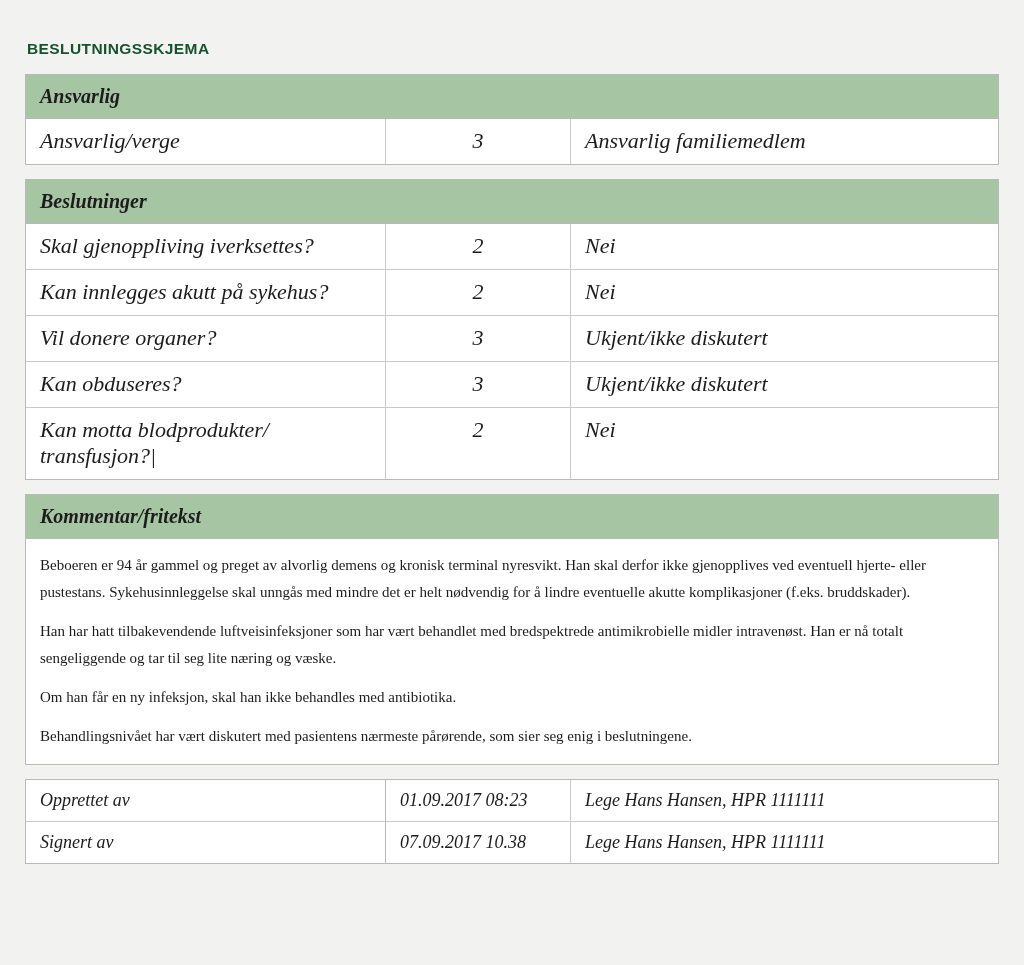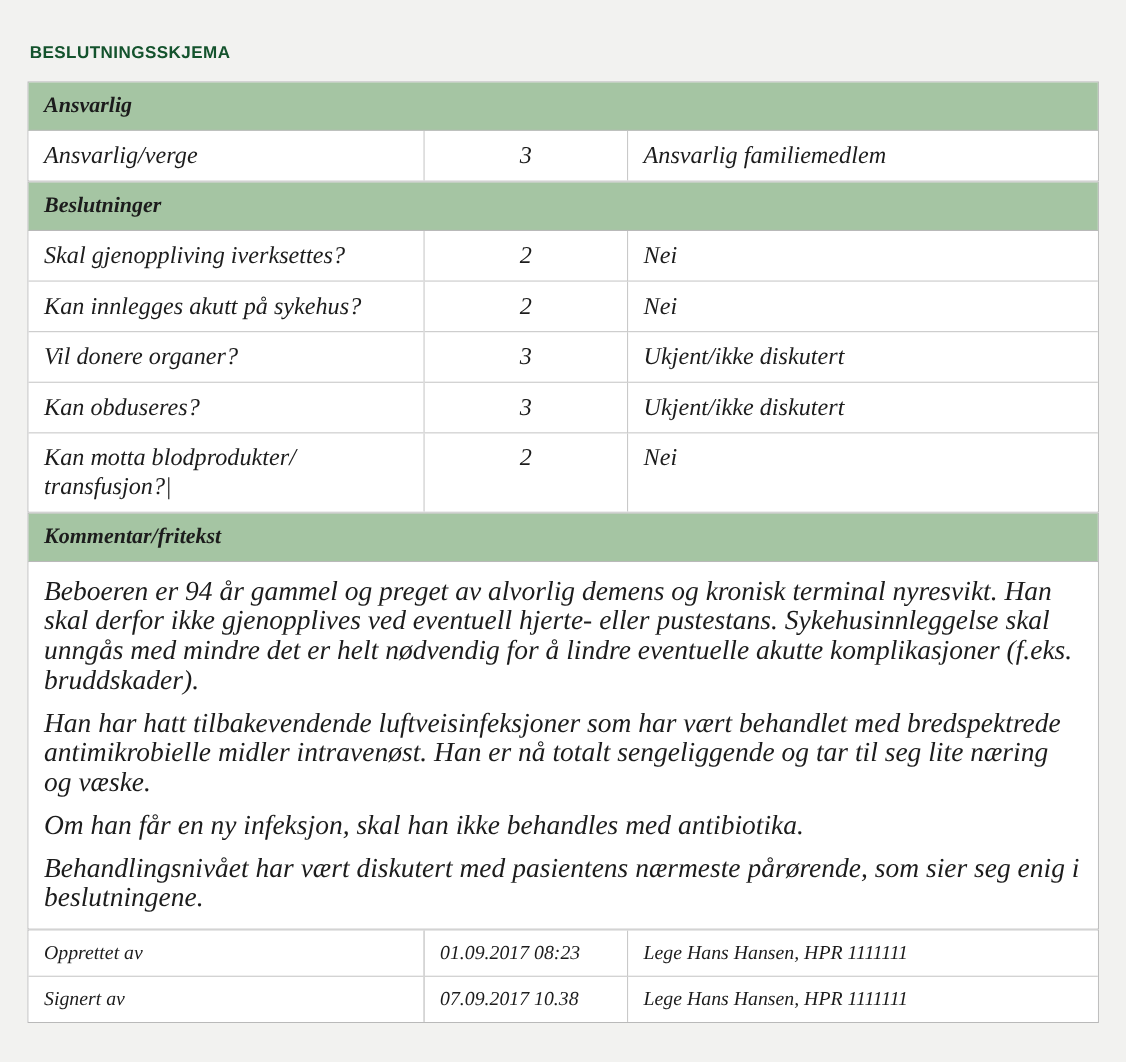--- a/index.html
+++ b/index.html
@@ -31,20 +31,21 @@
     color: #14532d;
     margin: 0 0 16px 2px;
     line-height: 18px;
   }
 
   .block {
     width: 974px;
     border: 1px solid #b9b9b9;
     box-sizing: border-box;
     background: #ffffff;
+    margin-bottom: 14px;
   }
 
   .sec-head {
     background: #a5c5a3;
     font-family: "Liberation Serif", serif;
     font-style: italic;
     font-weight: bold;
     font-size: 20px;
     line-height: 20px;
     color: #1c1c1c;
@@ -73,22 +74,21 @@
   td.col-label { width: 331px; border-right: 1px solid #c9c9c9; }
   td.col-code  { width: 156px; text-align: center; border-right: 1px solid #c9c9c9; }
   td.col-value { width: auto; }
 
   .freetext {
     padding: 13px 14px 14px 14px;
     background: #ffffff;
   }
   .freetext p {
     margin: 0 0 12px 0;
-    font-style: italic;
-    font-size: 25px;
+    font-size: 15px;
     line-height: 27px;
     color: #1c1c1c;
   }
   .freetext p:last-child { margin-bottom: 0; }
 
   table.meta {
     border-collapse: collapse;
     width: 100%;
     table-layout: fixed;
   }

